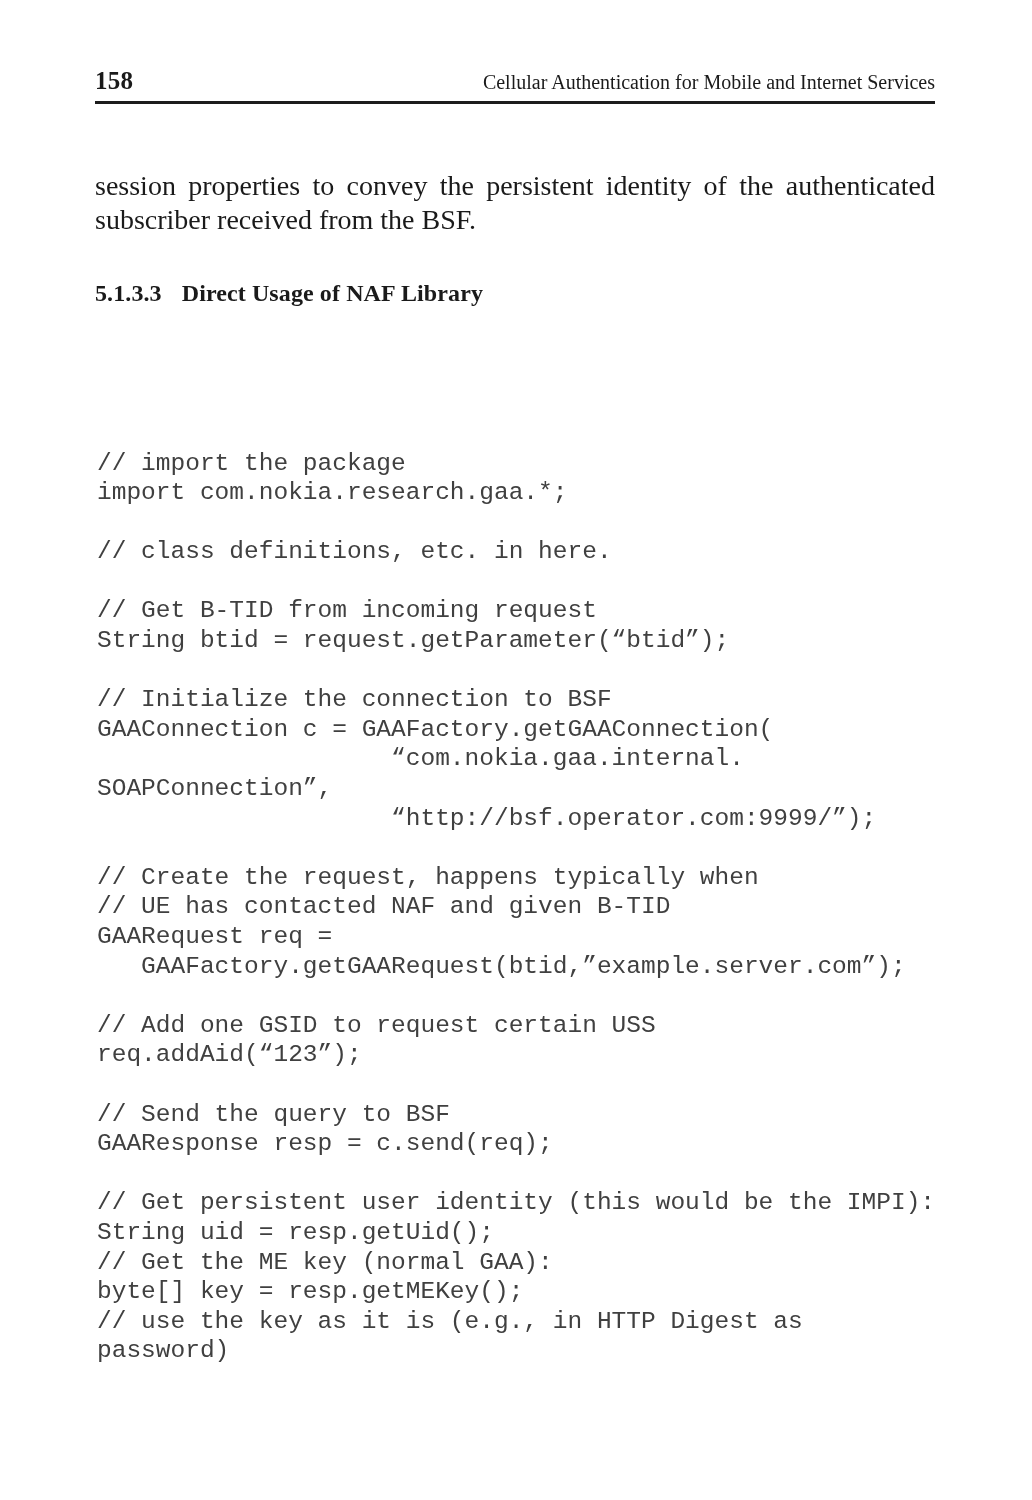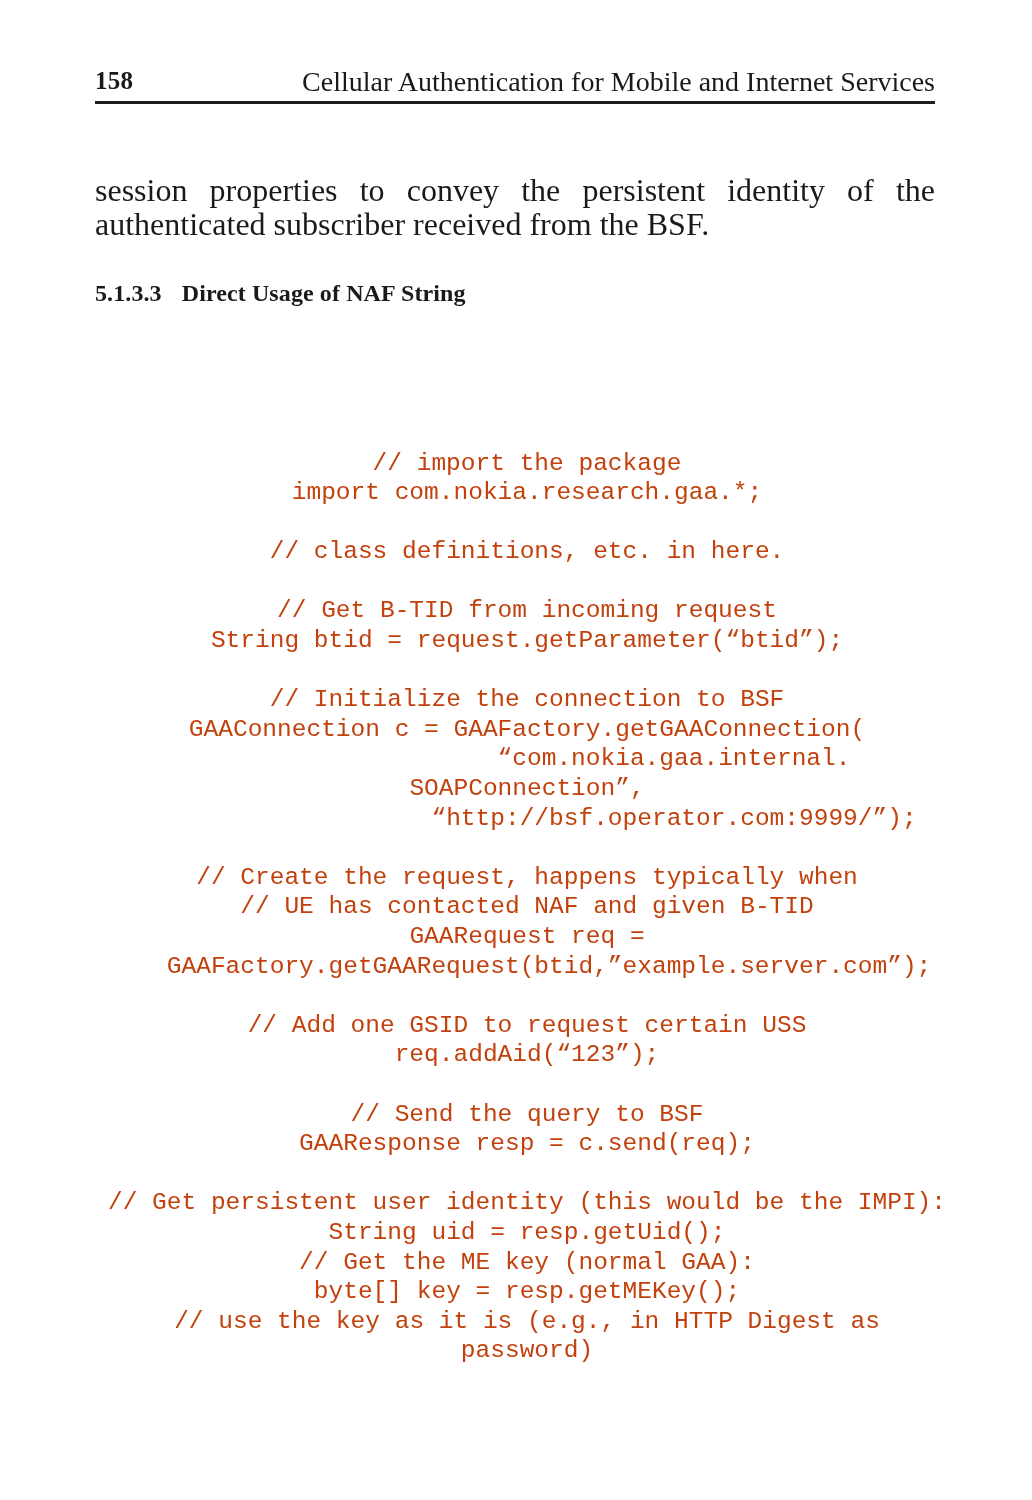--- a/index.html
+++ b/index.html
@@ -39,39 +39,39 @@
     top: 0;
     font-size: 25px;
     font-weight: bold;
     letter-spacing: 0.2px;
     line-height: 30px;
   }
   .runhead .booktitle {
     position: absolute;
     right: 0;
     top: 1px;
-    font-size: 28px;
+    font-size: 20px;
     line-height: 30px;
     white-space: nowrap;
   }
   .rule {
     position: absolute;
     left: 0;
     top: 101px;
     width: 840px;
     height: 3px;
     background: #1c1c1c;
   }
 
   
   .para {
     position: absolute;
     left: 0;
     width: 840px;
-    font-size: 32px;
+    font-size: 28px;
     line-height: 34px;
     text-align: justify;
     text-justify: inter-word;
     hyphens: none;
   }
   #para-intro { top: 141px; }
   #para-naf    { top: 295px; }
 
   
   .heading {
@@ -89,23 +89,22 @@
   
   .code {
     position: absolute;
     left: 2px;
     top: 424px;
     width: 860px;
     font-family: "Liberation Mono", "DejaVu Sans Mono", monospace;
     font-size: 24.5px;
     line-height: 29.6px;
     white-space: pre;
-    color: #c2410c;
+    color: #404040;
     letter-spacing: 0px;
-    text-align: center;
   }
   .code .ln {
     display: block;
     min-height: 29.6px;
     white-space: pre;
   }
   .code .ln.blank { height: 29.6px; }
 </style>
 </head>
 <body>
@@ -115,19 +114,19 @@
   <div class="runhead">
     <div class="folio">158</div>
     <div class="booktitle">Cellular Authentication for Mobile and Internet Services</div>
   </div>
 
   <div class="rule"></div>
 
   <p class="para" id="para-intro">session properties to convey the persistent identity of the authenticated subscriber received from the BSF.</p>
 
   <h3 class="heading">
-    <span class="num">5.1.3.3</span><span>Direct Usage of NAF String</span>
+    <span class="num">5.1.3.3</span><span>Direct Usage of NAF Library</span>
   </h3>
 
 
   <pre class="code" id="code-block"><span class="ln">// import the package</span><span class="ln">import com.nokia.research.gaa.*;</span><span class="ln blank">&nbsp;</span><span class="ln">// class definitions, etc. in here.</span><span class="ln blank">&nbsp;</span><span class="ln">// Get B-TID from incoming request</span><span class="ln">String btid = request.getParameter(“btid”);</span><span class="ln blank">&nbsp;</span><span class="ln">// Initialize the connection to BSF</span><span class="ln">GAAConnection c = GAAFactory.getGAAConnection(</span><span class="ln">                    “com.nokia.gaa.internal.</span><span class="ln">SOAPConnection”,</span><span class="ln">                    “http://bsf.operator.com:9999/”);</span><span class="ln blank">&nbsp;</span><span class="ln">// Create the request, happens typically when</span><span class="ln">// UE has contacted NAF and given B-TID</span><span class="ln">GAARequest req =</span><span class="ln">   GAAFactory.getGAARequest(btid,”example.server.com”);</span><span class="ln blank">&nbsp;</span><span class="ln">// Add one GSID to request certain USS</span><span class="ln">req.addAid(“123”);</span><span class="ln blank">&nbsp;</span><span class="ln">// Send the query to BSF</span><span class="ln">GAAResponse resp = c.send(req);</span><span class="ln blank">&nbsp;</span><span class="ln">// Get persistent user identity (this would be the IMPI):</span><span class="ln">String uid = resp.getUid();</span><span class="ln">// Get the ME key (normal GAA):</span><span class="ln">byte[] key = resp.getMEKey();</span><span class="ln">// use the key as it is (e.g., in HTTP Digest as</span><span class="ln">password)</span></pre>
 
 </div>
 
 </body></html>

